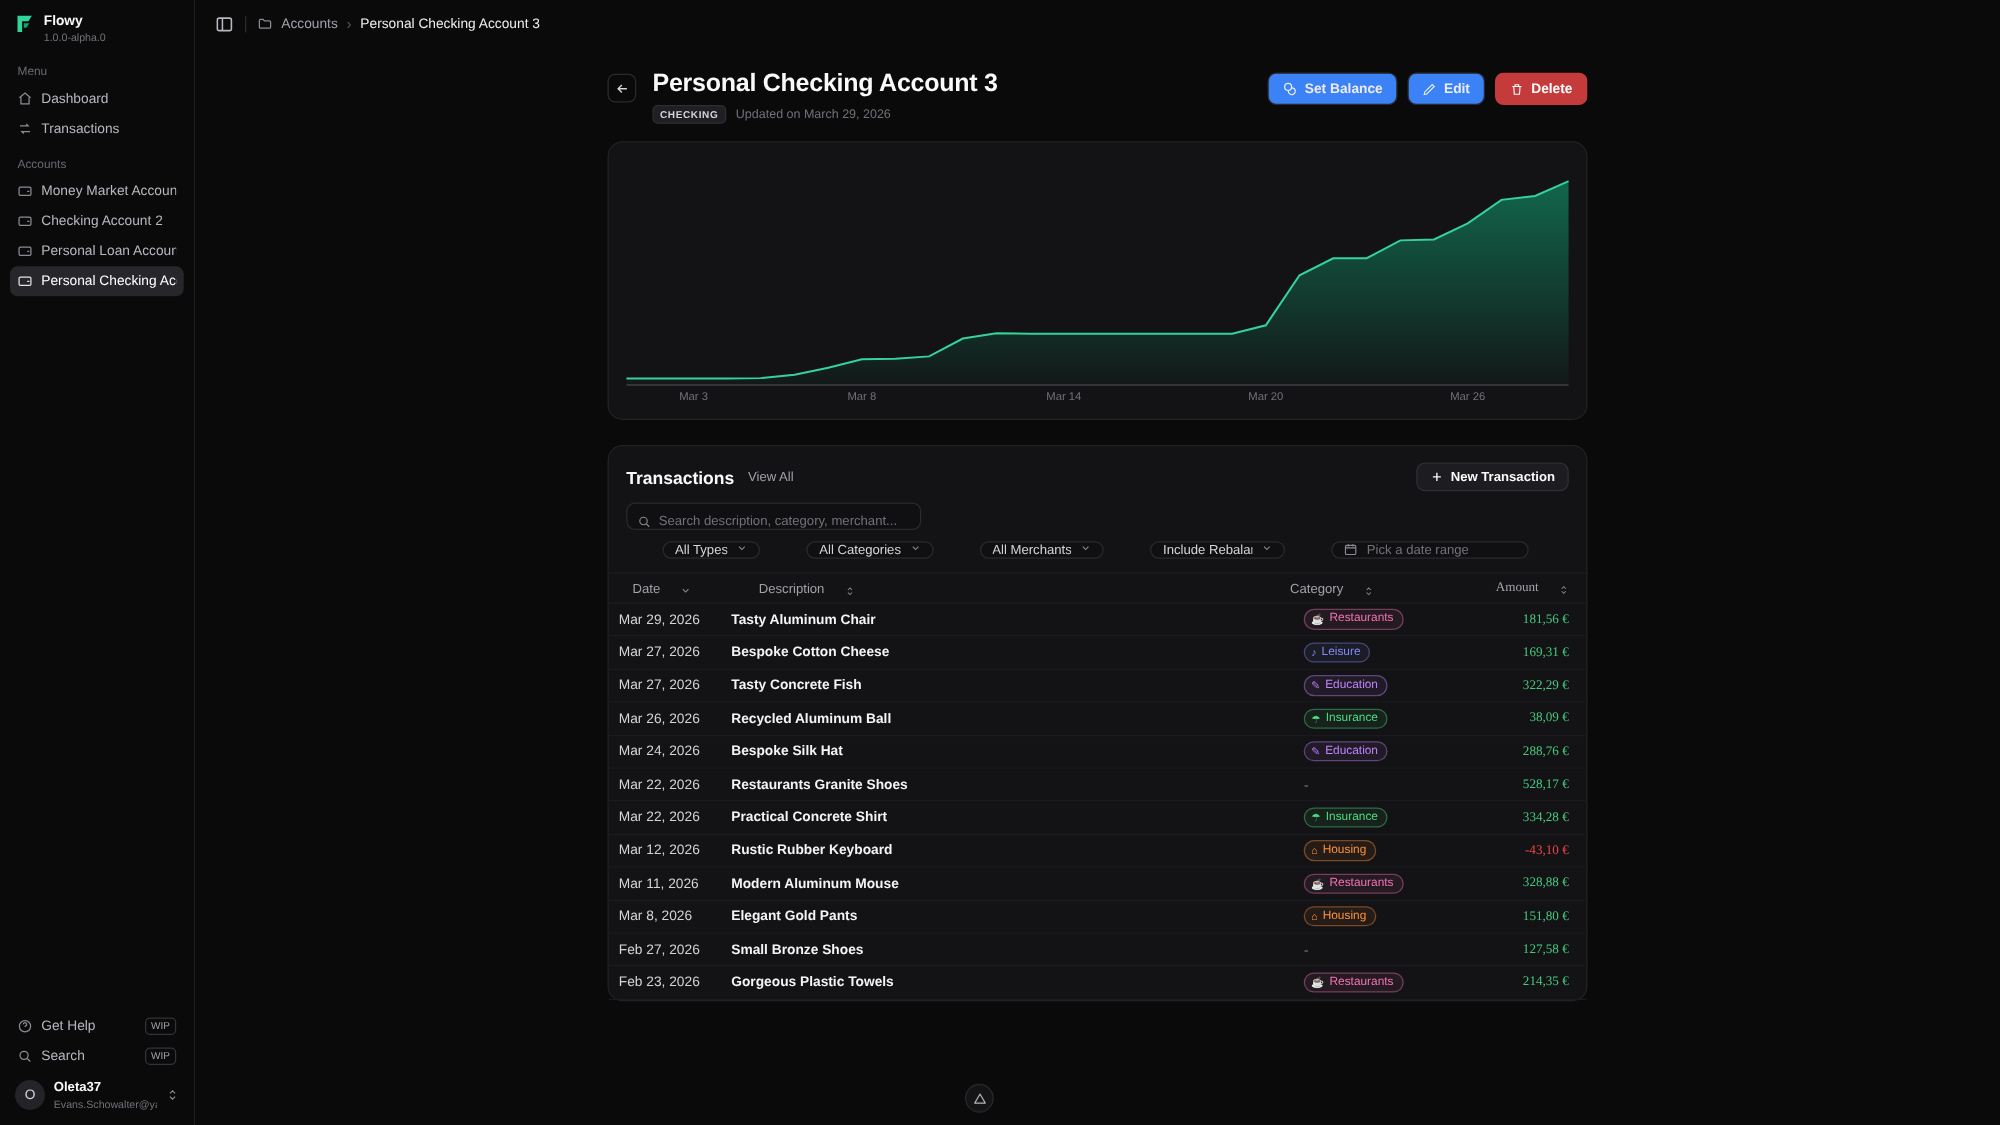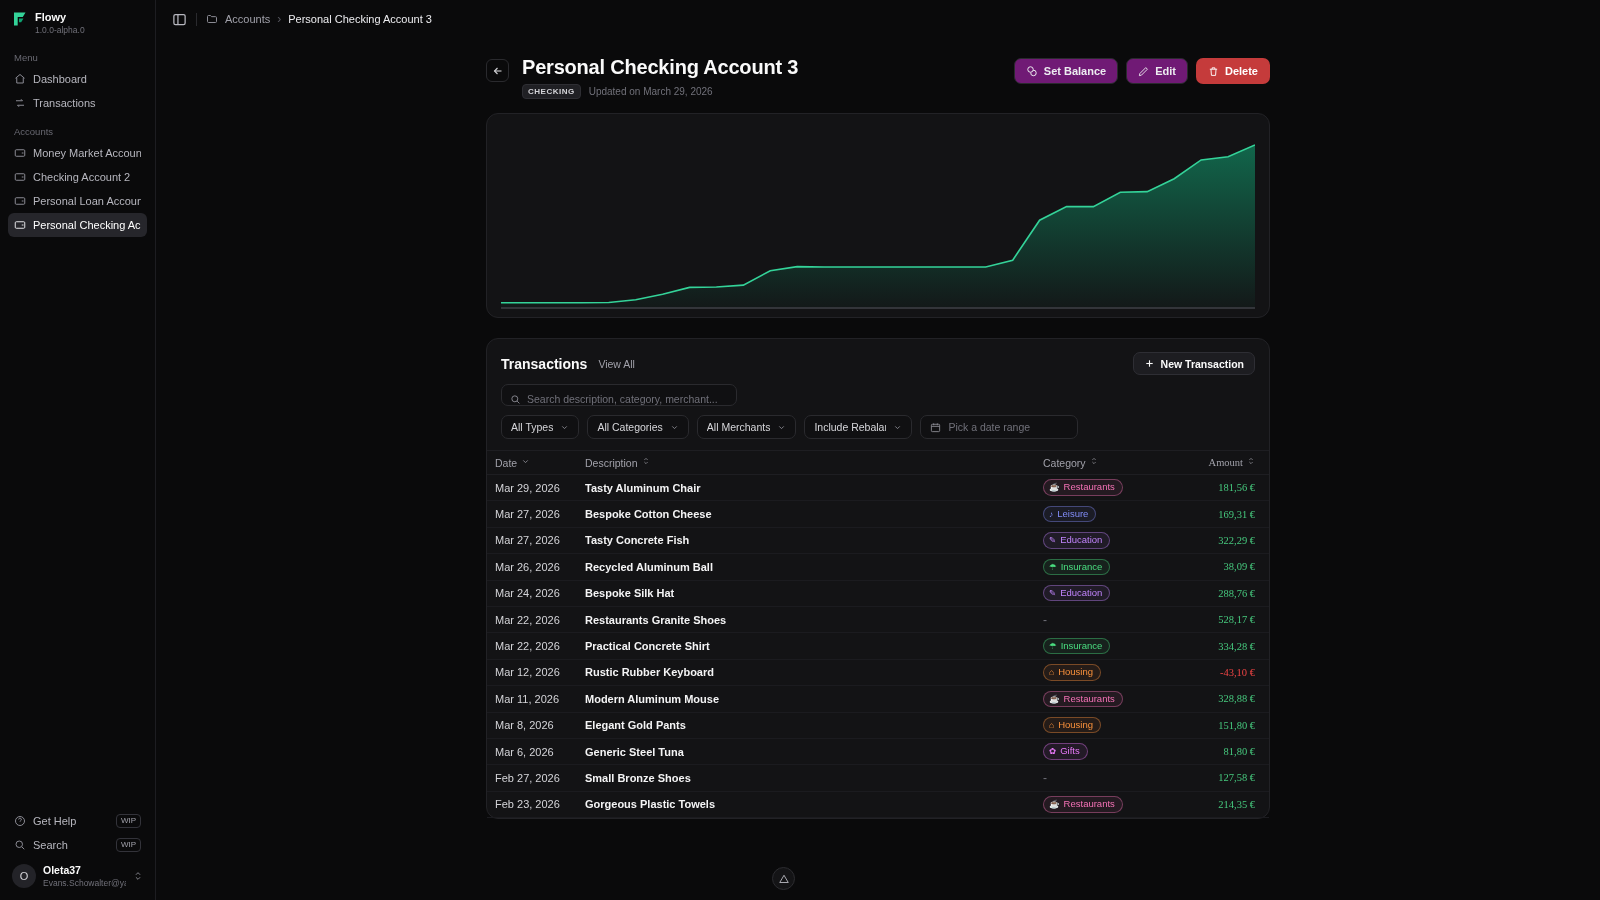--- a/index.html
+++ b/index.html
@@ -68,21 +68,21 @@
     font-size:8px; font-weight:700; letter-spacing:0.5px; color:#d4d4d8;
     background:#202024; border:1px solid #2e2e33; padding:2px 5px; border-radius:4px;
   }
   .updated { font-size:10px; color:#71717a; }
   .header-actions { margin-left:auto; display:flex; gap:8px; margin-top:2px; }
   .btn {
     display:inline-flex; align-items:center; gap:6px; height:26px; padding:0 11px;
     border-radius:7px; font-size:11px; font-weight:600; border:1px solid transparent;
     cursor:pointer; font-family:inherit; line-height:1;
   }
-  .btn-outline { background:#701a75; border-color:#2a2a2e; color:#ececf0; }
+  .btn-outline { background:#3b82f6; border-color:#2a2a2e; color:#ececf0; }
   .btn-danger { background:#c53b3b; color:#ffffff; }
   .btn .bicon { display:flex; }
 
   .card { background:#131315; border:1px solid #222226; border-radius:12px; }
 
   
   .balance-card { margin-top:14px; padding:13px 0 8px; }
   .bc-top { display:flex; align-items:flex-start; padding:0 14px; }
   .bc-label { font-size:10px; color:#a1a1aa; }
   .bc-value { font-size:20px; font-weight:700; margin-top:3px; letter-spacing:-0.2px; }
@@ -112,36 +112,36 @@
     border:1px solid #2a2a2e; border-radius:7px; padding:0 8px; background:#101012;
   }
   .search-box .sicon { display:flex; color:#8b8b94; }
   .search-box input {
     background:transparent; border:none; outline:none; color:#e4e4e7;
     font-size:10.5px; width:100%; font-family:inherit;
   }
   .search-box input::placeholder { color:#71717a; }
   .filters-row { display:flex; gap:8px; padding:9px 14px 11px; }
   .filter-btn {
-    display:flex; align-items:center; gap:7px; height:24px; padding:0 9px;
+    display:flex; align-items:flex-start; gap:7px; height:14px; padding:0 9px;
     border:1px solid #2a2a2e; border-radius:7px; background:#101012; color:#d6d6da;
-    font-size:10.5px; cursor:pointer; font-family:inherit; white-space:nowrap;
+    font-size:10.5px; cursor:pointer; font-family:inherit; white-space:nowrap;margin-left:29px;
   }
   .filter-btn .chev { display:flex; color:#8a8a92; }
   .filter-btn .flabel { overflow:hidden; }
   .filter-rebalance .flabel { max-width:72px; }
   .date-btn { width:158px; color:#71717a; }
   .date-btn .dicon { display:flex; color:#8a8a92; }
 
   .thead {
     display:flex; align-items:center; height:25px; padding:0 14px 0 8px;
     border-top:1px solid #1e1e22; border-bottom:1px solid #1e1e22;
     color:#a1a1aa; font-size:10.5px;
   }
-  .thead .hcell { display:flex; align-items:flex-start; gap:4px; cursor:pointer; }
+  .thead .hcell { display:flex; align-items:flex-end; gap:16px; cursor:pointer;margin-left:11px; }
   .thead .sort { display:flex; color:#8a8a92; }
   .col-date { width:90px; flex:none; }
   .col-desc { flex:1; }
   .col-cat  { width:120px; flex:none; }
   .col-amt  { width:92px; flex:none; justify-content:flex-end; text-align:right;font-family:Liberation Serif, serif; }
   .trow {
     display:flex; align-items:center; height:26.4px; padding:0 14px 0 8px;
     border-bottom:1px solid #1b1b1f; cursor:pointer;
   }
   .cell-date { font-size:11px; color:#d4d4d8; }
@@ -354,20 +354,27 @@
               <linearGradient id="ag" x1="0" y1="0" x2="0" y2="1">
                 <stop id="ag-top" offset="0" stop-color="#10b981" stop-opacity="0.5"></stop>
                 <stop id="ag-bot" offset="1" stop-color="#10b981" stop-opacity="0.03"></stop>
               </linearGradient>
             </defs>
             <path id="chart-area" fill="url(#ag)" d="M0.0 165.8 L26.9 165.8 L53.8 165.8 L80.7 165.8 L107.6 165.5 L134.5 162.8 L161.4 157.2 L188.3 150.4 L215.1 150.0 L242.0 148.1 L268.9 133.8 L295.8 129.6 L322.7 130.0 L349.6 130.0 L376.5 130.0 L403.4 130.0 L430.3 130.0 L457.2 130.0 L484.1 130.0 L511.0 123.2 L537.9 83.2 L564.8 69.6 L591.6 69.6 L618.5 55.3 L645.4 54.6 L672.3 41.7 L699.2 22.9 L726.1 19.8 L753.0 7.9 L753 172 L0 172 Z"></path>
             <path id="chart-line" fill="none" stroke="#34d399" stroke-width="1.6" d="M0.0 165.8 L26.9 165.8 L53.8 165.8 L80.7 165.8 L107.6 165.5 L134.5 162.8 L161.4 157.2 L188.3 150.4 L215.1 150.0 L242.0 148.1 L268.9 133.8 L295.8 129.6 L322.7 130.0 L349.6 130.0 L376.5 130.0 L403.4 130.0 L430.3 130.0 L457.2 130.0 L484.1 130.0 L511.0 123.2 L537.9 83.2 L564.8 69.6 L591.6 69.6 L618.5 55.3 L645.4 54.6 L672.3 41.7 L699.2 22.9 L726.1 19.8 L753.0 7.9"></path>
             <line x1="0" y1="171" x2="753" y2="171" stroke="#3f3f46" stroke-width="1.3"></line>
           </svg>
         </div>
+        <div class="chart-ticks" id="chart-ticks">
+            <span style="left: 7.14286%;">Mar 3</span>
+            <span style="left: 25%;">Mar 8</span>
+            <span style="left: 46.4286%;">Mar 14</span>
+            <span style="left: 67.8571%;">Mar 20</span>
+            <span style="left: 89.2857%;">Mar 26</span>
+          </div>
       </section>
 
       <section class="card tx-card">
         <div class="tx-head">
           <span class="tx-title">Transactions</span>
           <span class="view-all">View All</span>
           <button class="new-btn">
             <span style="display:flex;">
               <svg width="11" height="11" viewBox="0 0 24 24" fill="none" stroke="currentColor" stroke-width="2.4">
                   <line x1="12" y1="5" x2="12" y2="19"></line>
@@ -557,29 +564,20 @@
             <div class="trow">
               <span class="col-date cell-date">Mar 8, 2026</span>
               <span class="col-desc cell-desc">Elegant Gold Pants</span>
               <span class="col-cat"><span class="cat-badge" style="color:#fb923c;border-color:#fb923c66;background:#fb923c14;">
                   <span class="cat-icon">⌂</span>
                   <span>Housing</span>
                 </span></span>
               <span class="col-amt cell-amt">151,80 €</span>
             </div>
             <div class="trow">
-              <span class="col-date cell-date">Mar 6, 2026</span>
-              <span class="col-desc cell-desc">Generic Steel Tuna</span>
-              <span class="col-cat"><span class="cat-badge" style="color:#e879f9;border-color:#e879f966;background:#e879f914;">
-                  <span class="cat-icon">✿</span>
-                  <span>Gifts</span>
-                </span></span>
-              <span class="col-amt cell-amt">81,80 €</span>
-            </div>
-            <div class="trow">
               <span class="col-date cell-date">Feb 27, 2026</span>
               <span class="col-desc cell-desc">Small Bronze Shoes</span>
               <span class="col-cat"><span class="cell-empty">-</span></span>
               <span class="col-amt cell-amt">127,58 €</span>
             </div>
             <div class="trow">
               <span class="col-date cell-date">Feb 23, 2026</span>
               <span class="col-desc cell-desc">Gorgeous Plastic Towels</span>
               <span class="col-cat"><span class="cat-badge" style="color:#f472b6;border-color:#f472b666;background:#f472b614;">
                   <span class="cat-icon">☕</span>

